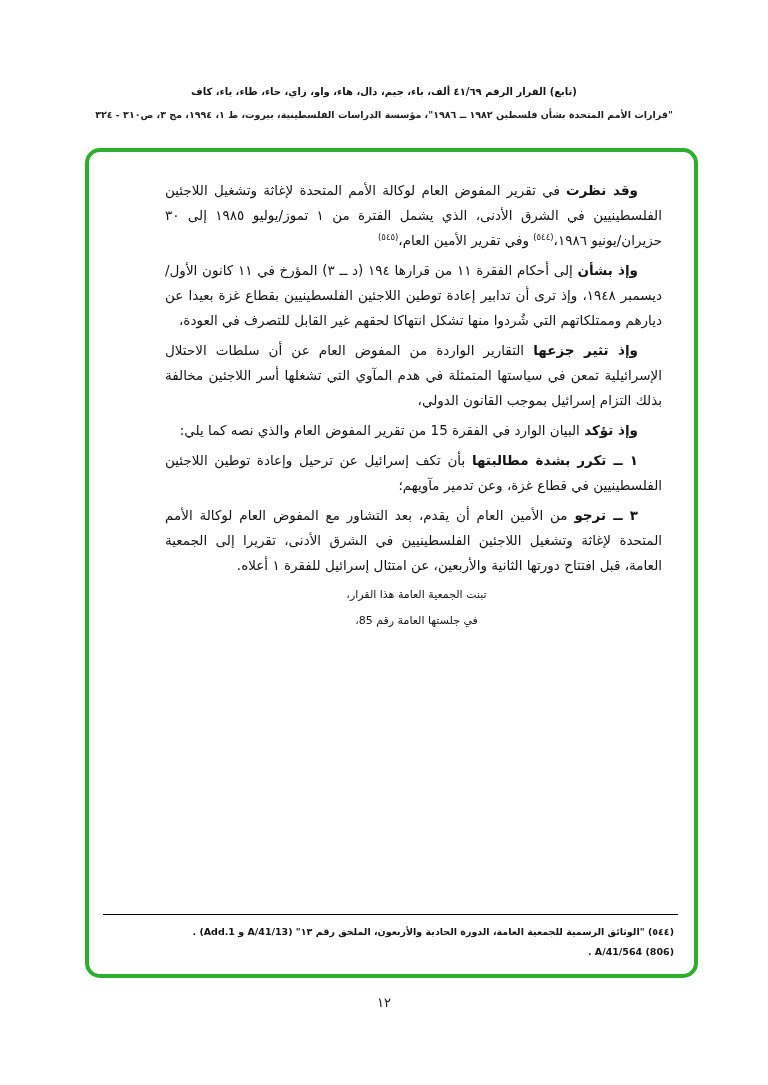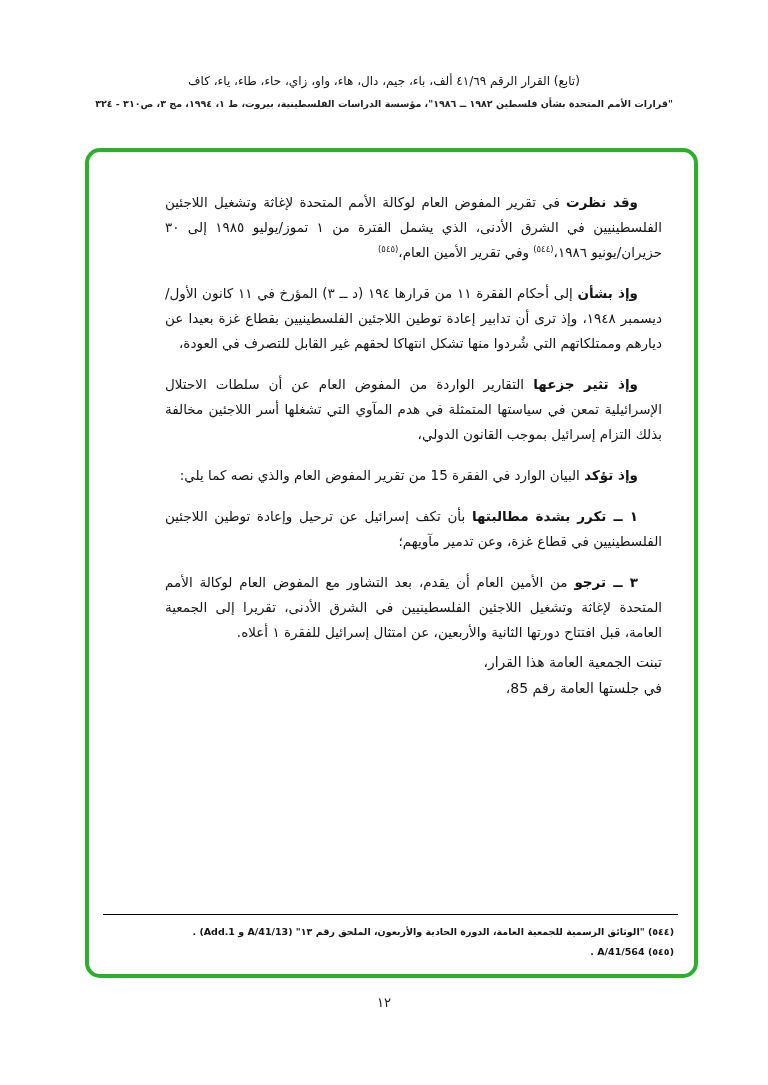--- a/index.html
+++ b/index.html
@@ -10,22 +10,22 @@
     color: #141414;
     font-family: "DejaVu Sans", sans-serif;
     position: relative;
     overflow: hidden;
   }
   .page-header {
     position: absolute; top: 74px; left: 0; width: 100%;
     text-align: center; direction: rtl;
   }
   .title {
-    margin: 0;
-    font-size: 12px; font-weight: normal;
+    margin: 12px;
+    font-size: 10px; font-weight: bold;
     letter-spacing: 0.2px;
   }
   .source {
     margin: 10px 40px 0;
     font-size: 9.5px; font-weight: bold; color: #222;
   }
   .text-frame {
     position: absolute;
     left: 85px; top: 148px;
     width: 613px; height: 830px;
@@ -36,27 +36,27 @@
     overflow: hidden;
   }
   .body-text {
     margin: 0 6px 0 62px;
     max-height: 676px;
     overflow: hidden;
     font-size: 13.5px;
     line-height: 25px;
     text-align: justify;
   }
-  .para { margin: 16px 0 5px; text-indent: 24px; }
+  .para { margin: 4px 0 5px; text-indent: 24px; }
   .lead { font-weight: bold; }
   sup.ref { font-size: 8.5px; line-height: 0; }
   .closing {
     margin: 8px 0 0 6px;
-    font-size: 14px; line-height: 18px;
-    text-align: right; text-indent: 0;
+    font-size: 11px; line-height: 18px;
+    text-align: center; text-indent: 0;
   }
   .footnotes {
     position: absolute; bottom: 10px; left: 12px; right: 14px;
     direction: rtl;
   }
   .fn-rule { border-top: 1.5px solid #000; margin: 0 2px 9px; }
   .fn {
     margin: 0 6px 5px;
     font-size: 9.5px; font-weight: bold;
     line-height: 15px;
@@ -93,17 +93,17 @@
 
     <p class="para"><b class="lead">٣ ــ ترجو</b><span> من الأمين العام أن يقدم، بعد التشاور مع المفوض العام لوكالة الأمم المتحدة لإغاثة وتشغيل اللاجئين الفلسطينيين في الشرق الأدنى، تقريرا إلى الجمعية العامة، قبل افتتاح دورتها الثانية والأربعين، عن امتثال إسرائيل للفقرة ١ أعلاه.</span></p>
 
     <p class="closing">تبنت الجمعية العامة هذا القرار،</p>
     <p class="closing">في جلستها العامة رقم 85،</p>
   </div>
 
   <div class="footnotes">
     <div class="fn-rule"></div>
     <p class="fn">(٥٤٤) "الوثائق الرسمية للجمعية العامة، الدورة الحادية والأربعون، الملحق رقم ١٣" (A/41/13 و Add.1) .</p>
-    <p class="fn">(٥٤٥) A/41/564 .</p>
+    <p class="fn">(806) A/41/564 .</p>
   </div>
 </section>
 
 <div class="page-number">١٢</div>
 
 </body></html>

